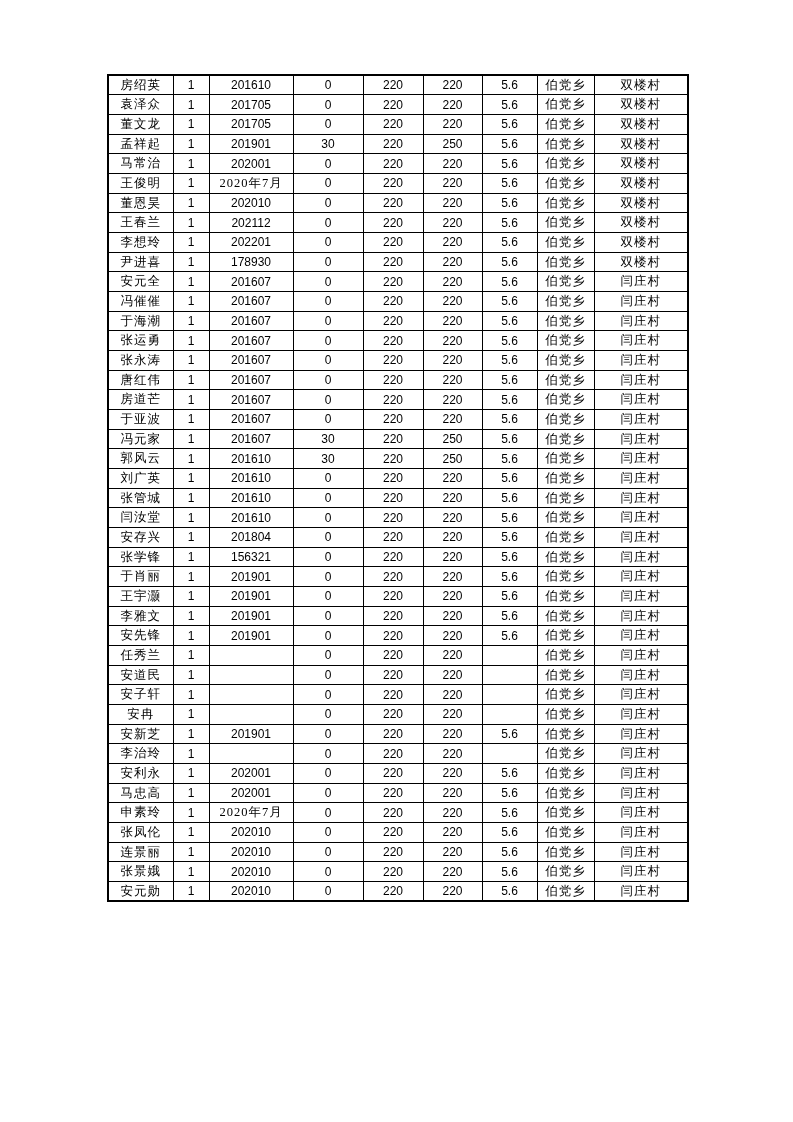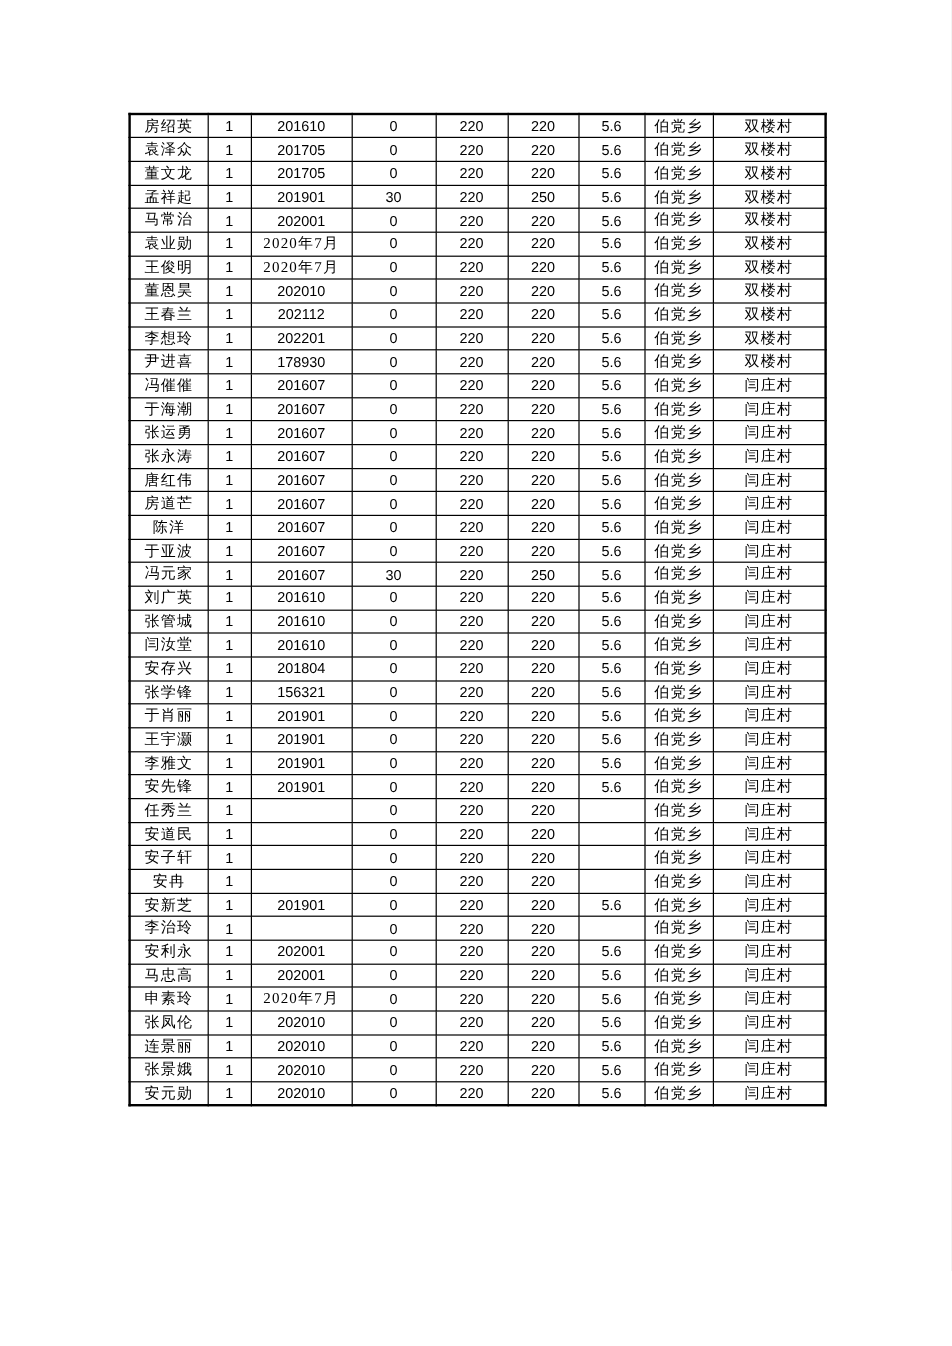--- a/index.html
+++ b/index.html
@@ -12,21 +12,21 @@
     position: relative;
     width: 793px;
     height: 1122px;
     margin: 0 auto;
     background: #ffffff;
     overflow: hidden;
   }
   table.data-table {
     position: absolute;
     left: 107px;
-    top: 94px;
+    top: 74px;
     width: 580px;
     border-collapse: collapse;
     table-layout: fixed;
     border: 2px solid #000000;
   }
   table.data-table td {
     border: 1.5px solid #000000;
     box-sizing: border-box;
     height: 19.68px;
     padding: 0 1px;
@@ -112,42 +112,31 @@
           <td class="num">1</td>
           <td class="num">202001</td>
           <td class="num">0</td>
           <td class="num">220</td>
           <td class="num">220</td>
           <td class="num">5.6</td>
           <td class="cjk">伯党乡</td>
           <td class="cjk">双楼村</td>
         </tr>
         <tr>
-          <td class="cjk">袁业勋</td>
+          <td class="cjk">王俊明</td>
           <td class="num">1</td>
           <td class="cjk">2020年7月</td>
           <td class="num">0</td>
           <td class="num">220</td>
           <td class="num">220</td>
           <td class="num">5.6</td>
           <td class="cjk">伯党乡</td>
           <td class="cjk">双楼村</td>
         </tr>
         <tr>
-          <td class="cjk">王俊明</td>
-          <td class="num">1</td>
-          <td class="cjk">2020年7月</td>
-          <td class="num">0</td>
-          <td class="num">220</td>
-          <td class="num">220</td>
-          <td class="num">5.6</td>
-          <td class="cjk">伯党乡</td>
-          <td class="cjk">双楼村</td>
-        </tr>
-        <tr>
           <td class="cjk">董恩昊</td>
           <td class="num">1</td>
           <td class="num">202010</td>
           <td class="num">0</td>
           <td class="num">220</td>
           <td class="num">220</td>
           <td class="num">5.6</td>
           <td class="cjk">伯党乡</td>
           <td class="cjk">双楼村</td>
         </tr>
@@ -178,20 +167,31 @@
           <td class="num">1</td>
           <td class="num">178930</td>
           <td class="num">0</td>
           <td class="num">220</td>
           <td class="num">220</td>
           <td class="num">5.6</td>
           <td class="cjk">伯党乡</td>
           <td class="cjk">双楼村</td>
         </tr>
         <tr>
+          <td class="cjk">安元全</td>
+          <td class="num">1</td>
+          <td class="num">201607</td>
+          <td class="num">0</td>
+          <td class="num">220</td>
+          <td class="num">220</td>
+          <td class="num">5.6</td>
+          <td class="cjk">伯党乡</td>
+          <td class="cjk">闫庄村</td>
+        </tr>
+        <tr>
           <td class="cjk">冯催催</td>
           <td class="num">1</td>
           <td class="num">201607</td>
           <td class="num">0</td>
           <td class="num">220</td>
           <td class="num">220</td>
           <td class="num">5.6</td>
           <td class="cjk">伯党乡</td>
           <td class="cjk">闫庄村</td>
         </tr>
@@ -244,45 +244,45 @@
           <td class="num">1</td>
           <td class="num">201607</td>
           <td class="num">0</td>
           <td class="num">220</td>
           <td class="num">220</td>
           <td class="num">5.6</td>
           <td class="cjk">伯党乡</td>
           <td class="cjk">闫庄村</td>
         </tr>
         <tr>
-          <td class="cjk">陈洋</td>
-          <td class="num">1</td>
-          <td class="num">201607</td>
-          <td class="num">0</td>
-          <td class="num">220</td>
-          <td class="num">220</td>
-          <td class="num">5.6</td>
-          <td class="cjk">伯党乡</td>
-          <td class="cjk">闫庄村</td>
-        </tr>
-        <tr>
           <td class="cjk">于亚波</td>
           <td class="num">1</td>
           <td class="num">201607</td>
           <td class="num">0</td>
           <td class="num">220</td>
           <td class="num">220</td>
           <td class="num">5.6</td>
           <td class="cjk">伯党乡</td>
           <td class="cjk">闫庄村</td>
         </tr>
         <tr>
           <td class="cjk">冯元家</td>
           <td class="num">1</td>
           <td class="num">201607</td>
+          <td class="num">30</td>
+          <td class="num">220</td>
+          <td class="num">250</td>
+          <td class="num">5.6</td>
+          <td class="cjk">伯党乡</td>
+          <td class="cjk">闫庄村</td>
+        </tr>
+        <tr>
+          <td class="cjk">郭风云</td>
+          <td class="num">1</td>
+          <td class="num">201610</td>
           <td class="num">30</td>
           <td class="num">220</td>
           <td class="num">250</td>
           <td class="num">5.6</td>
           <td class="cjk">伯党乡</td>
           <td class="cjk">闫庄村</td>
         </tr>
         <tr>
           <td class="cjk">刘广英</td>
           <td class="num">1</td>

